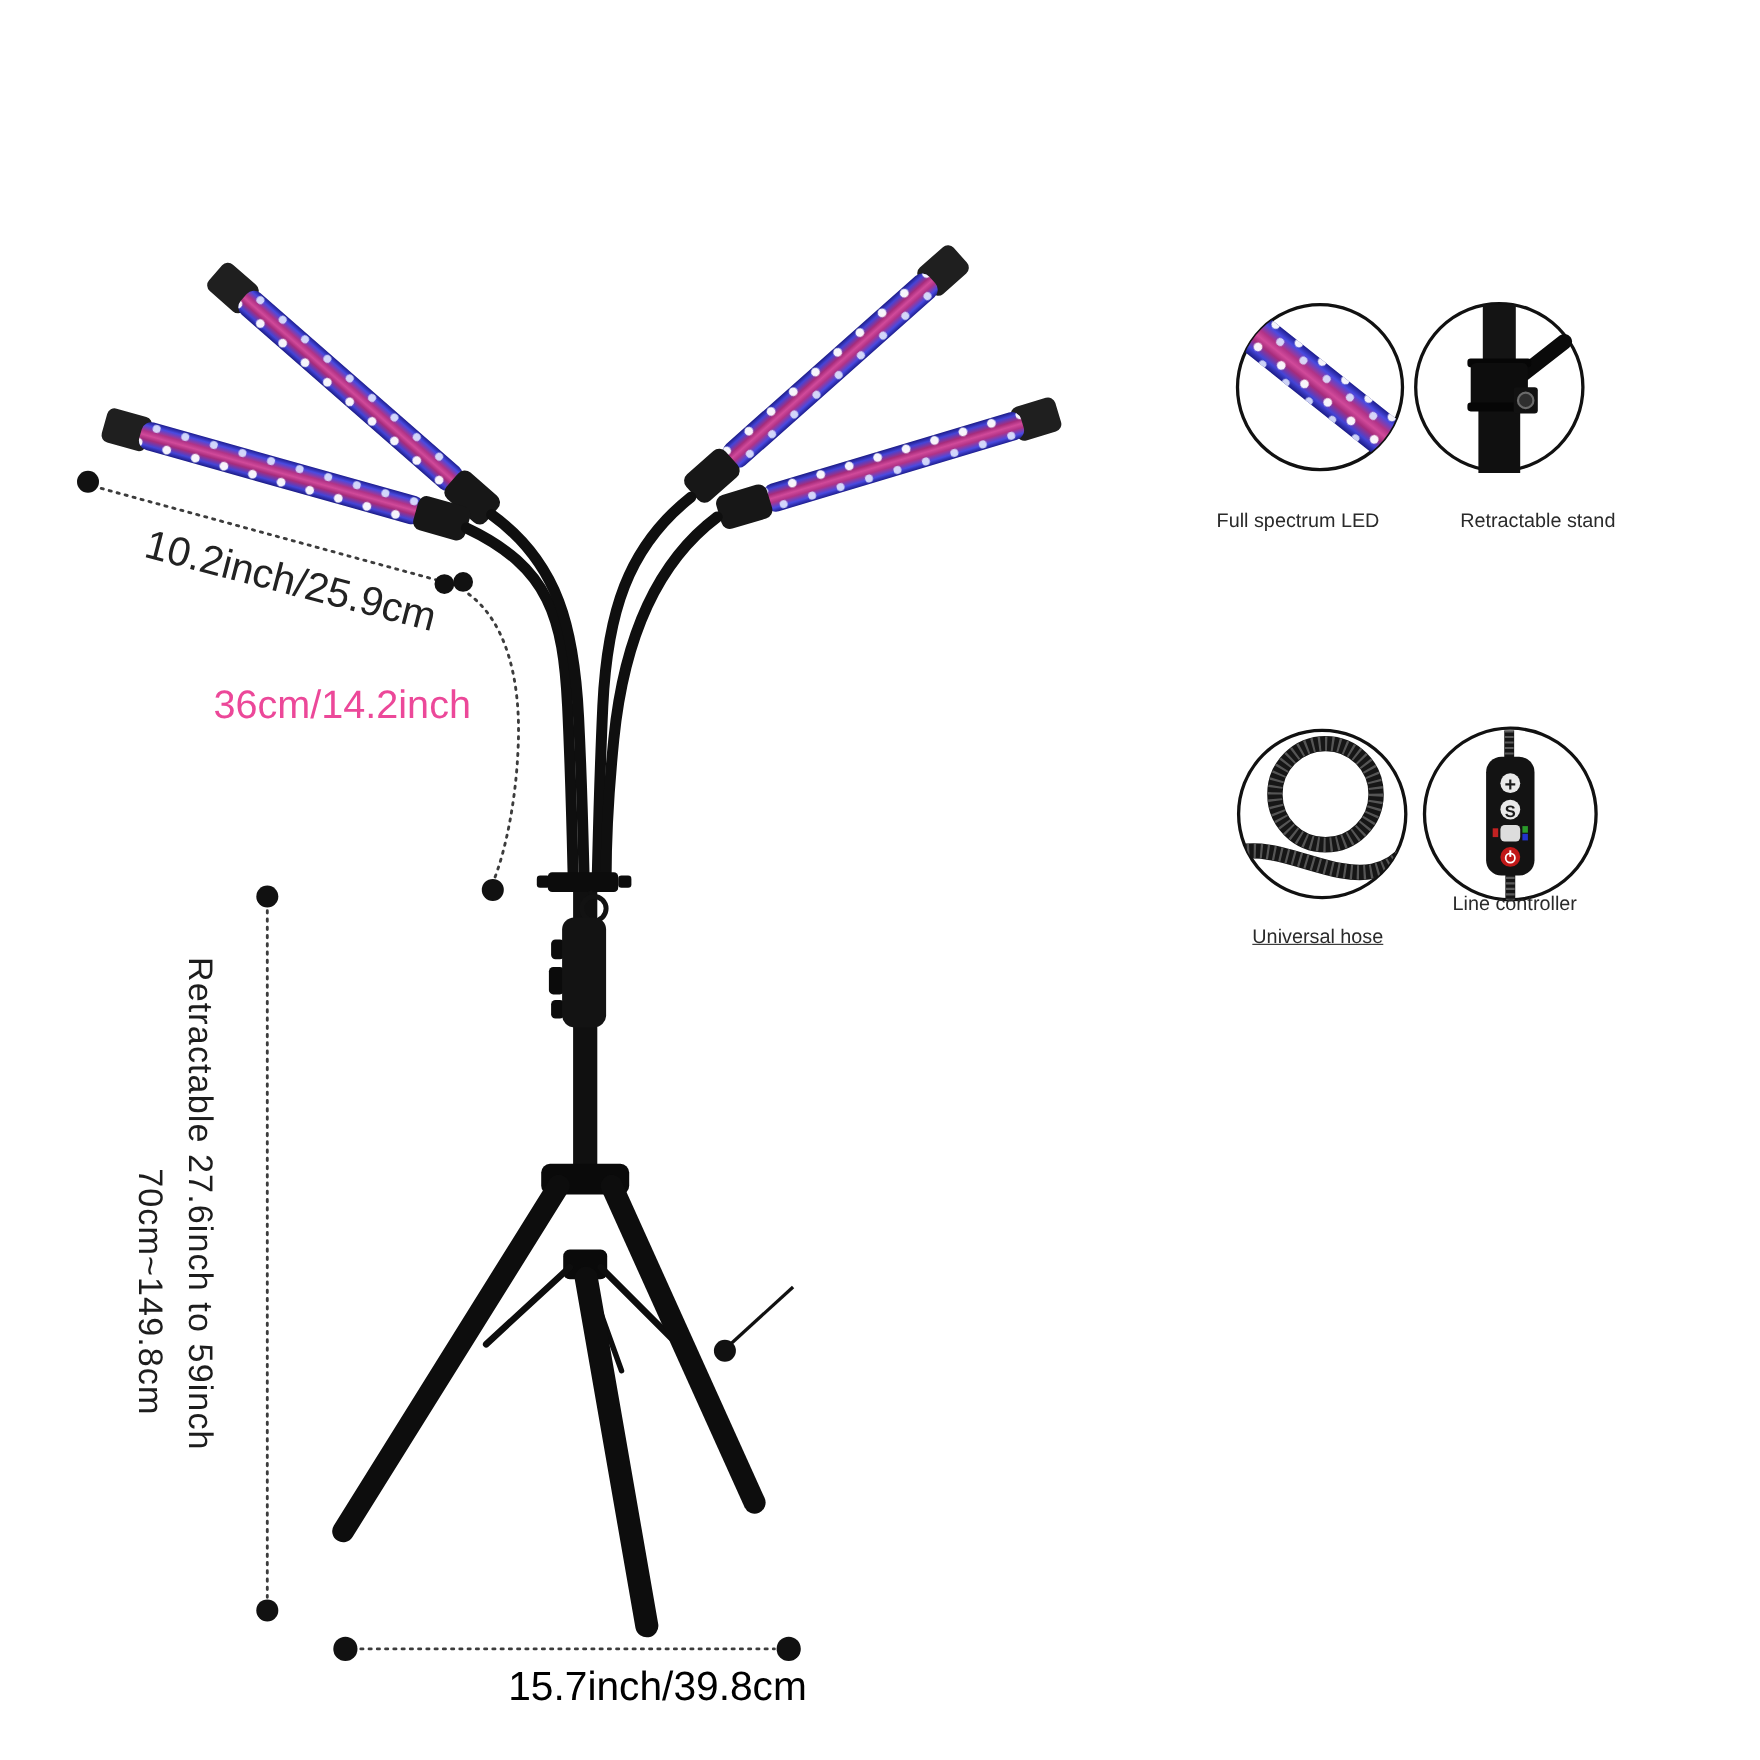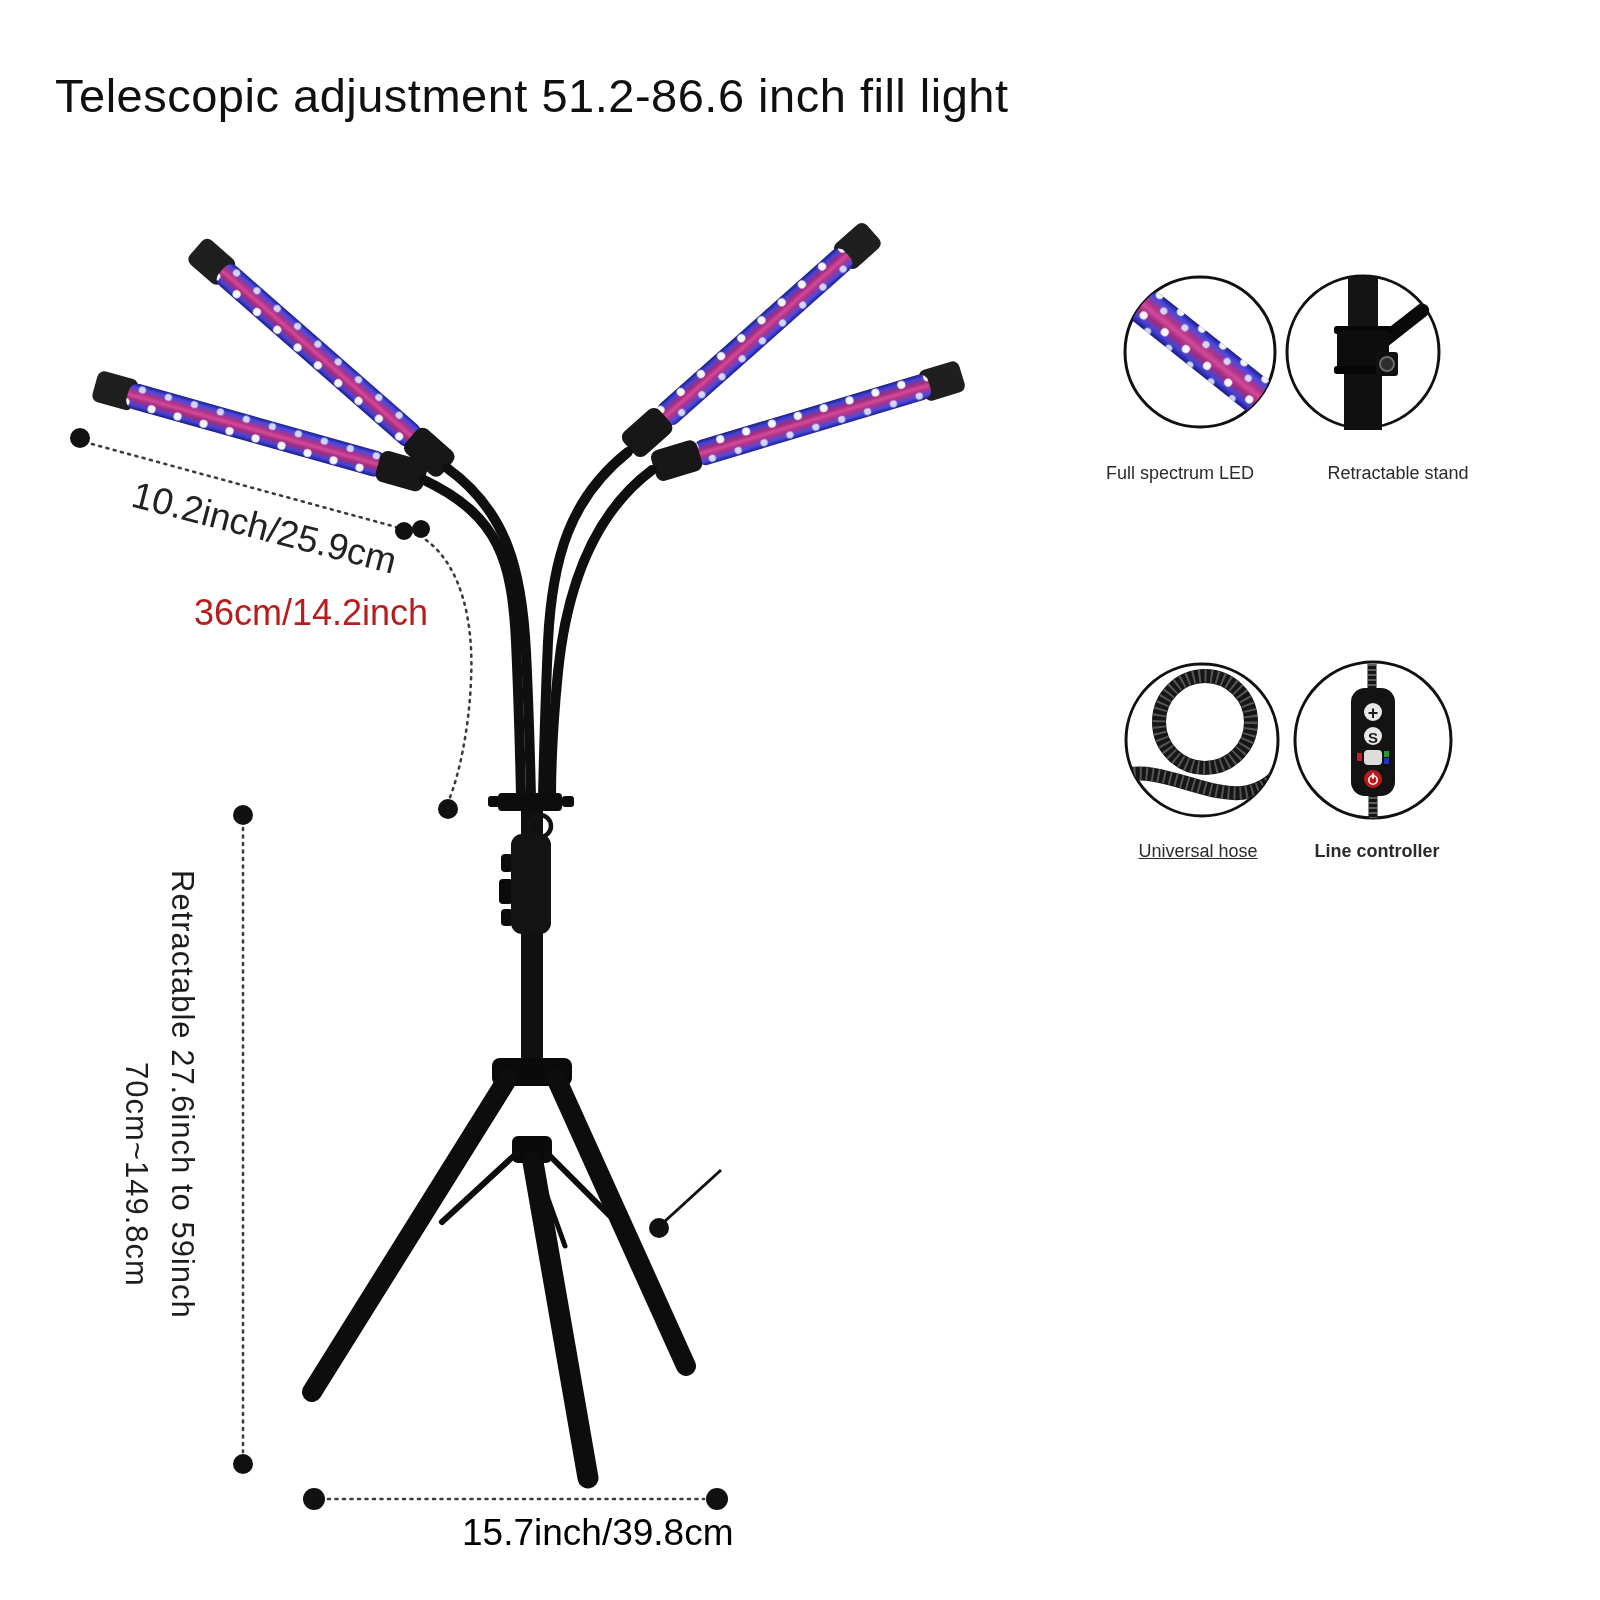--- a/index.html
+++ b/index.html
@@ -2,31 +2,31 @@
 <html><head>
 <meta charset="utf-8">
 <style>
   html,body{margin:0;padding:0;background:#fff;}
   .canvas{position:relative;width:1600px;height:1600px;background:#ffffff;overflow:hidden;
           font-family:"Liberation Sans", sans-serif;color:#161616;}
   svg.layer{position:absolute;left:0;top:0;}
   .t{position:absolute;white-space:nowrap;color:#1b1b1b;}
   .title{left:55px;top:68px;font-size:47px;letter-spacing:0.5px;color:#101010;}
   .dim-arm{left:138px;top:474px;font-size:37px;transform:rotate(14.5deg);transform-origin:left top;color:#222;}
-  .dim-hose{left:194px;top:592px;font-size:36px;color:#b91c1c;}
+  .dim-hose{left:194px;top:620px;font-size:36px;color:#ec4899;}
   .vtext{writing-mode:vertical-rl;font-size:31px;color:#1d1d1d;letter-spacing:1px;}
   .dim-pole-1{left:164px;top:870px;}
   .dim-pole-2{left:118px;top:1062px;}
   .dim-base{left:462px;top:1512px;font-size:37px;color:#000000;}
   .note-tripod{left:737px;top:1126px;font-size:34px;color:#141414;}
   .feat{font-size:18px;color:#2a2a2a;text-align:center;}
   .feat-1{left:1075px;top:463px;width:210px;}
   .feat-2{left:1293px;top:463px;width:210px;}
   .feat-3{left:1108px;top:841px;width:180px;text-decoration:underline;}
-  .feat-4{left:1287px;top:841px;width:180px;font-weight:bold;}
+  .feat-4{left:1287px;top:811px;width:180px;}
 </style>
 </head>
 <body>
 
 <div class="canvas">
 
   <svg class="layer" width="1600" height="1600" viewBox="0 0 1600 1600">
     <defs>
       <linearGradient id="ledgrad" x1="0" y1="0" x2="0" y2="1">
         <stop offset="0" stop-color="#1d1d8e"></stop>
@@ -198,21 +198,20 @@
         <rect x="1364" y="750" width="18" height="15" rx="4" fill="#dddddd"></rect>
         <g>
           <circle cx="1373" cy="779" r="9" fill="#c01818"></circle>
           <circle cx="1373" cy="780" r="4.2" fill="none" stroke="#ffffff" stroke-width="1.6"></circle>
           <line x1="1373" y1="773" x2="1373" y2="779" stroke="#ffffff" stroke-width="1.8"></line>
         </g>
       </g>
     </g>
   </svg>
 
-  <div class="t title">Telescopic adjustment 51.2-86.6 inch fill light</div>
 
   <div class="t dim-arm">10.2inch/25.9cm</div>
 
   <div class="t dim-hose">36cm/14.2inch</div>
 
   <div class="t vtext dim-pole-1">Retractable 27.6inch to 59inch</div>
 
   <div class="t vtext dim-pole-2">70cm~149.8cm</div>
 
   <div class="t dim-base">15.7inch/39.8cm</div>

